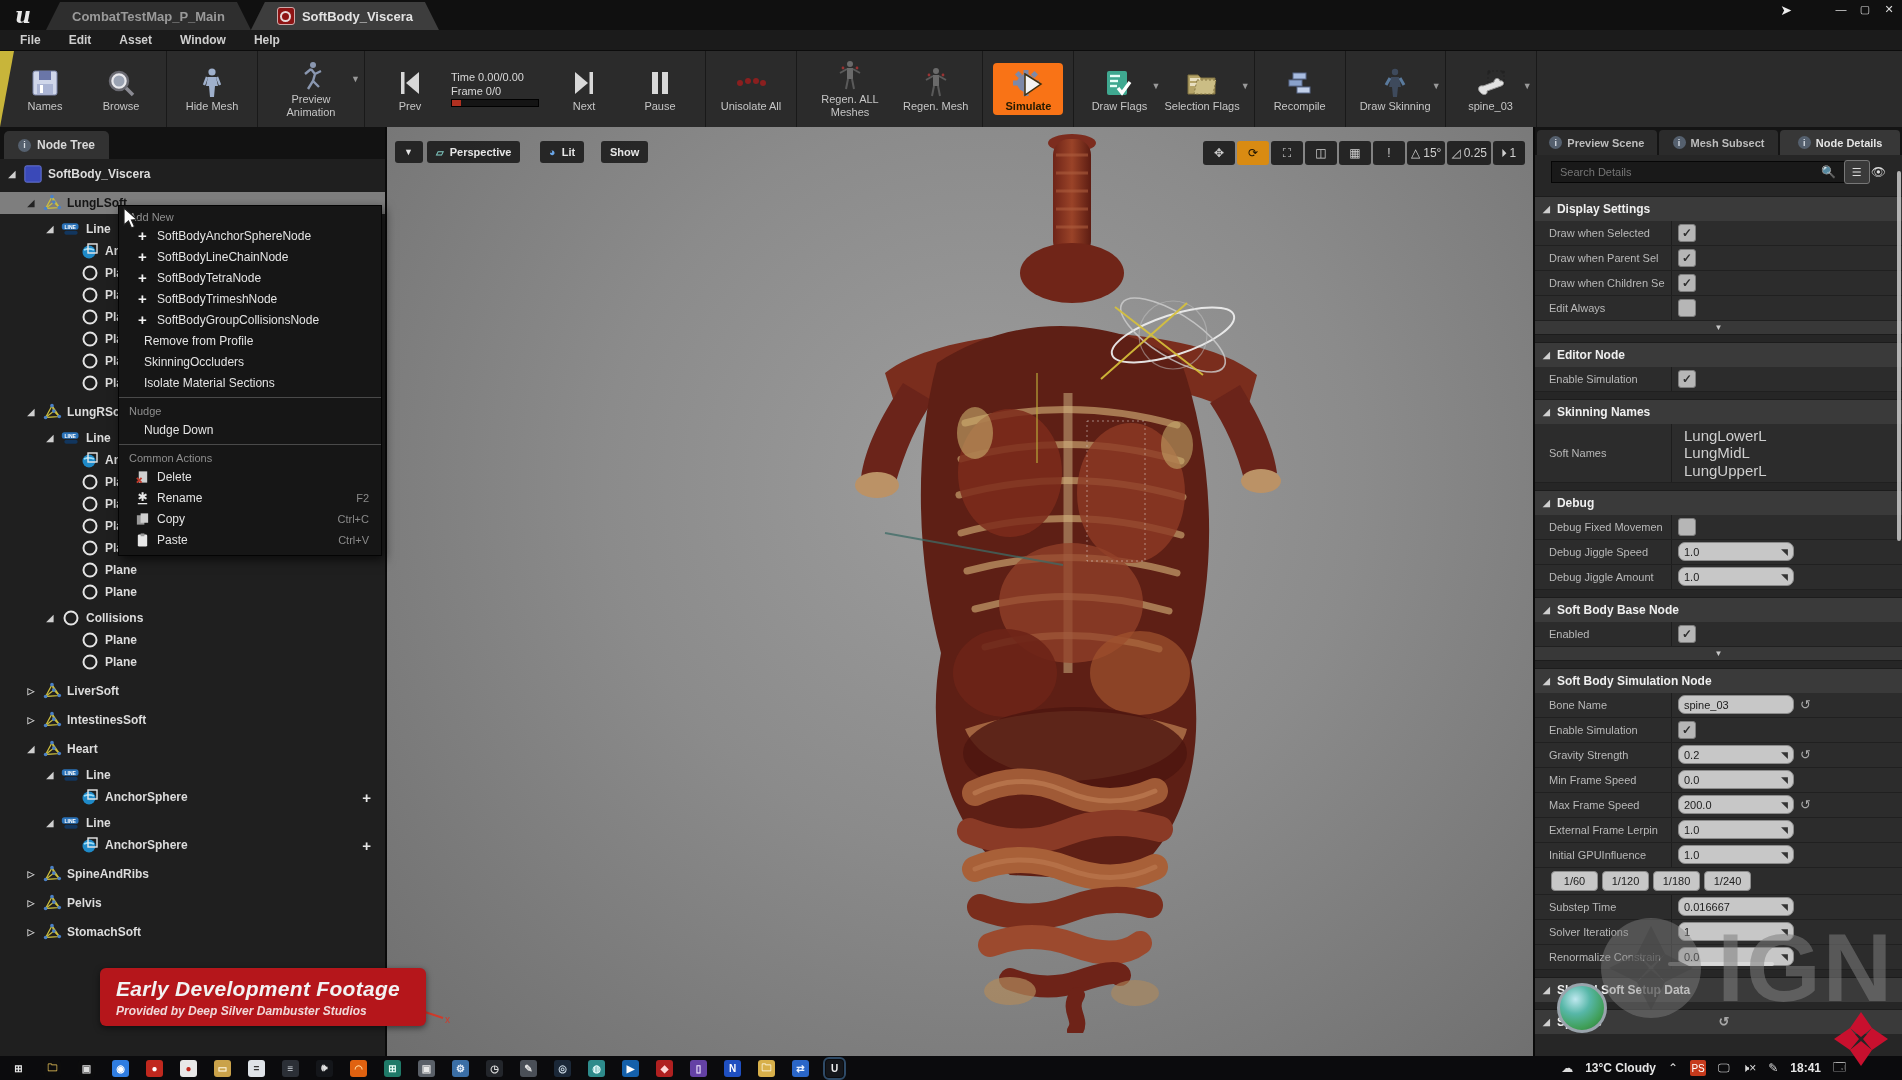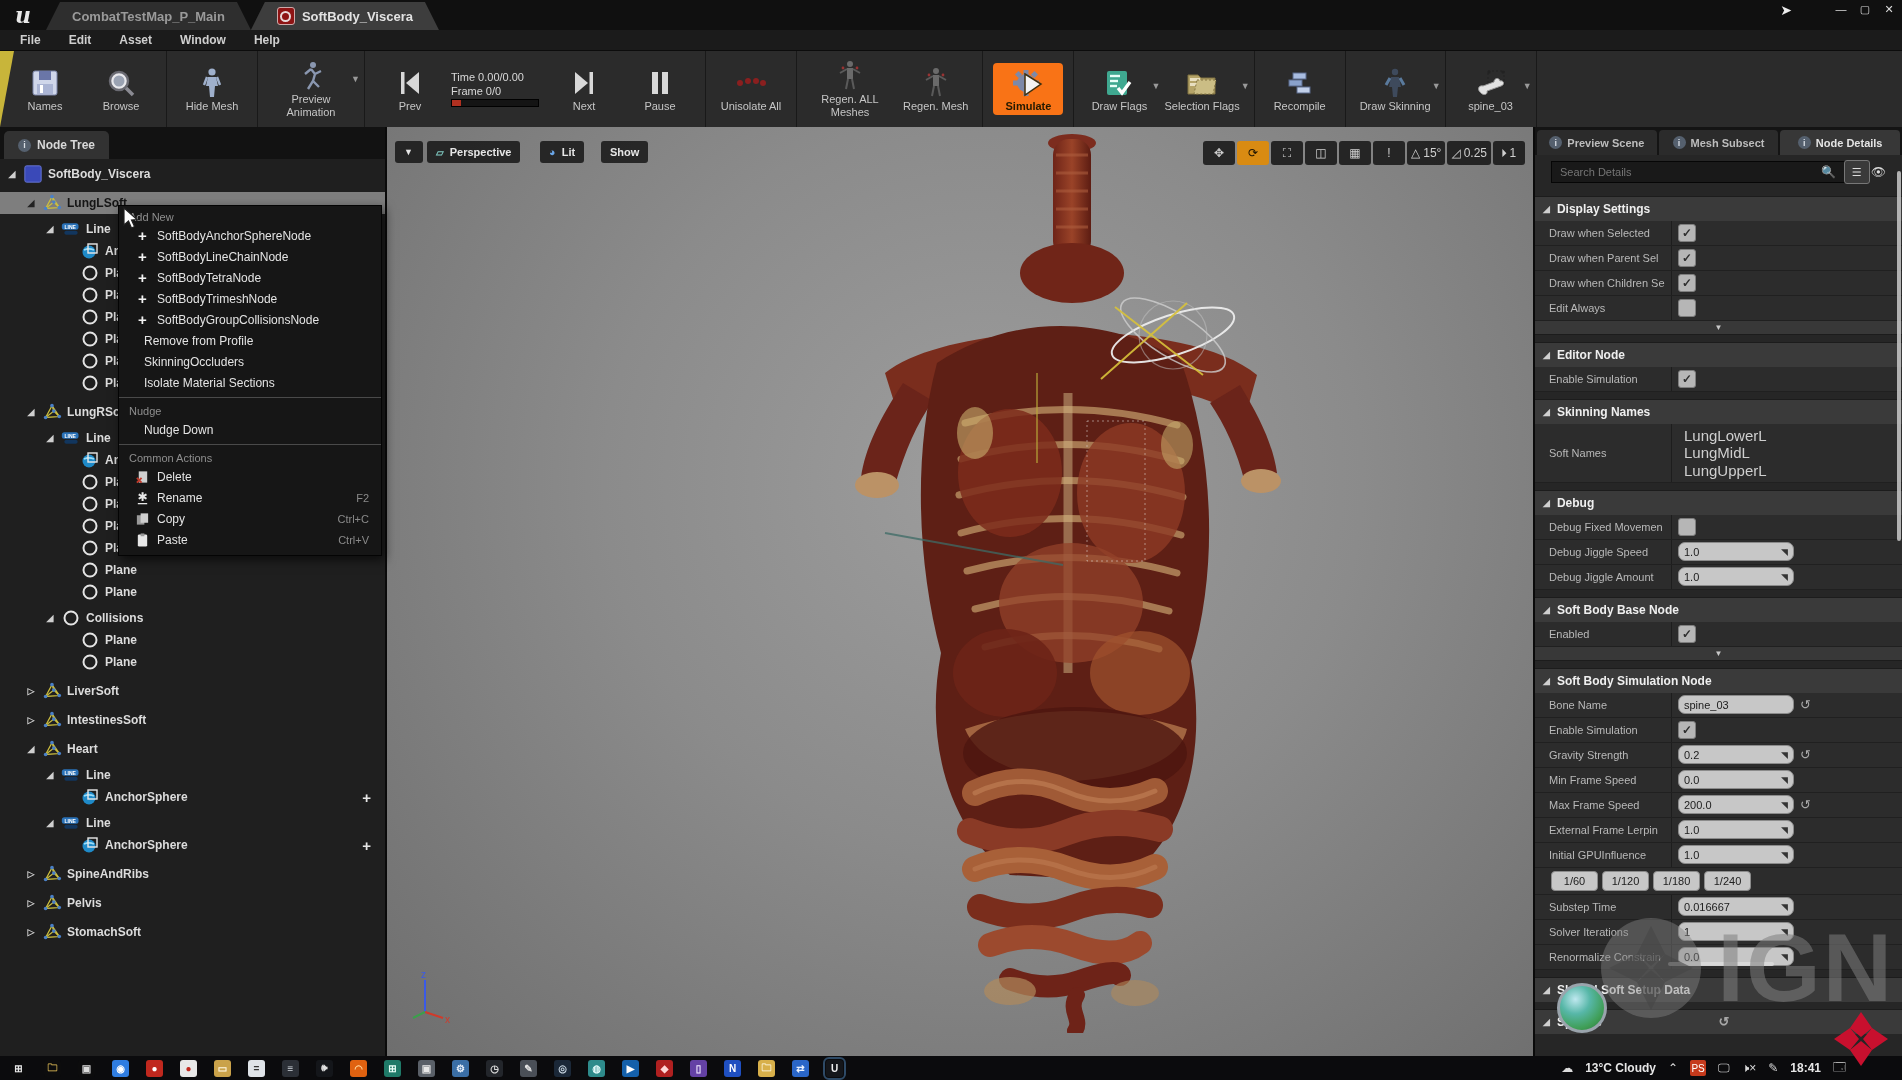--- a/index.html
+++ b/index.html
@@ -1201,20 +1201,24 @@
           <span class="harrow">◢</span>
           <span>Springs</span>
           <span class="reset" style="margin-left: 110px;">↺</span>
         </div>
       </div>
     <div id="springs-sphere"></div>
     <div id="rp-scroll"></div>
     <div class="wm-bar"></div>
   </div>
 
+  <div id="banner">
+    <div class="b1">Early Development Footage</div>
+    <div class="b2">Provided by Deep Silver Dambuster Studios</div>
+  </div>
 
   <div id="wm">
     <svg width="104" height="104" viewBox="0 0 104 104">
       <circle cx="52" cy="52" r="50" fill="rgba(130,130,130,.45)"></circle>
       <path d="M52 10 L66 38 L52 50 L38 38 Z M52 94 L38 66 L52 54 L66 66 Z M10 52 L38 38 L50 52 L38 66 Z M94 52 L66 66 L54 52 L66 38 Z" fill="rgba(70,70,70,.6)"></path>
     </svg>
     <span id="wm-text">IGN</span>
   </div>
   <div id="ign-red">
     <svg width="58" height="58" viewBox="0 0 58 58">

